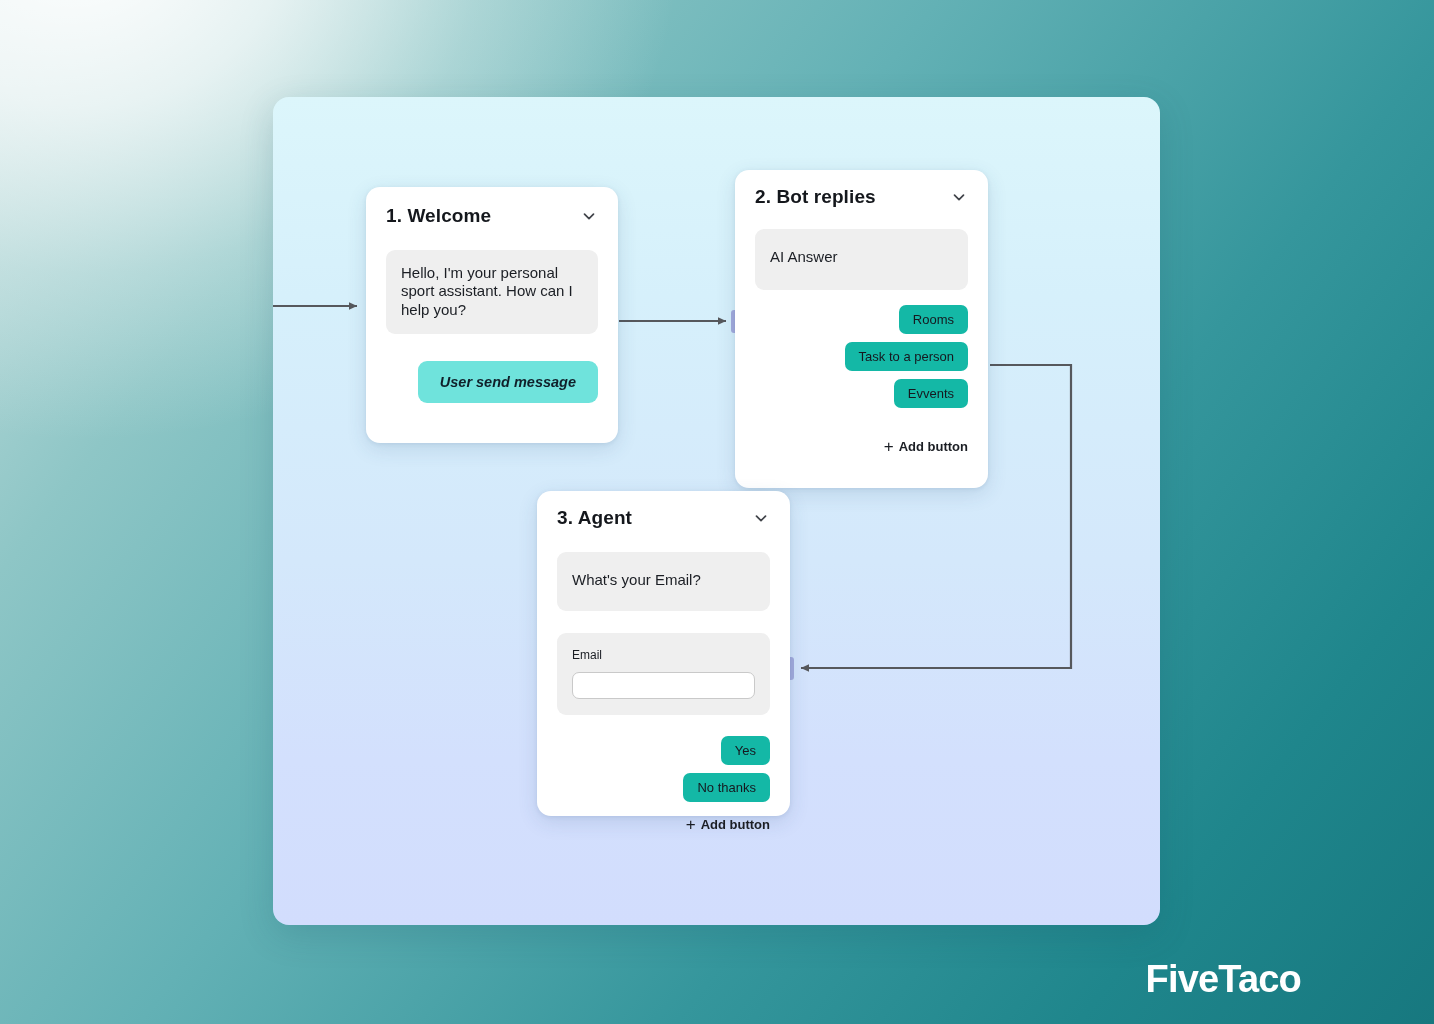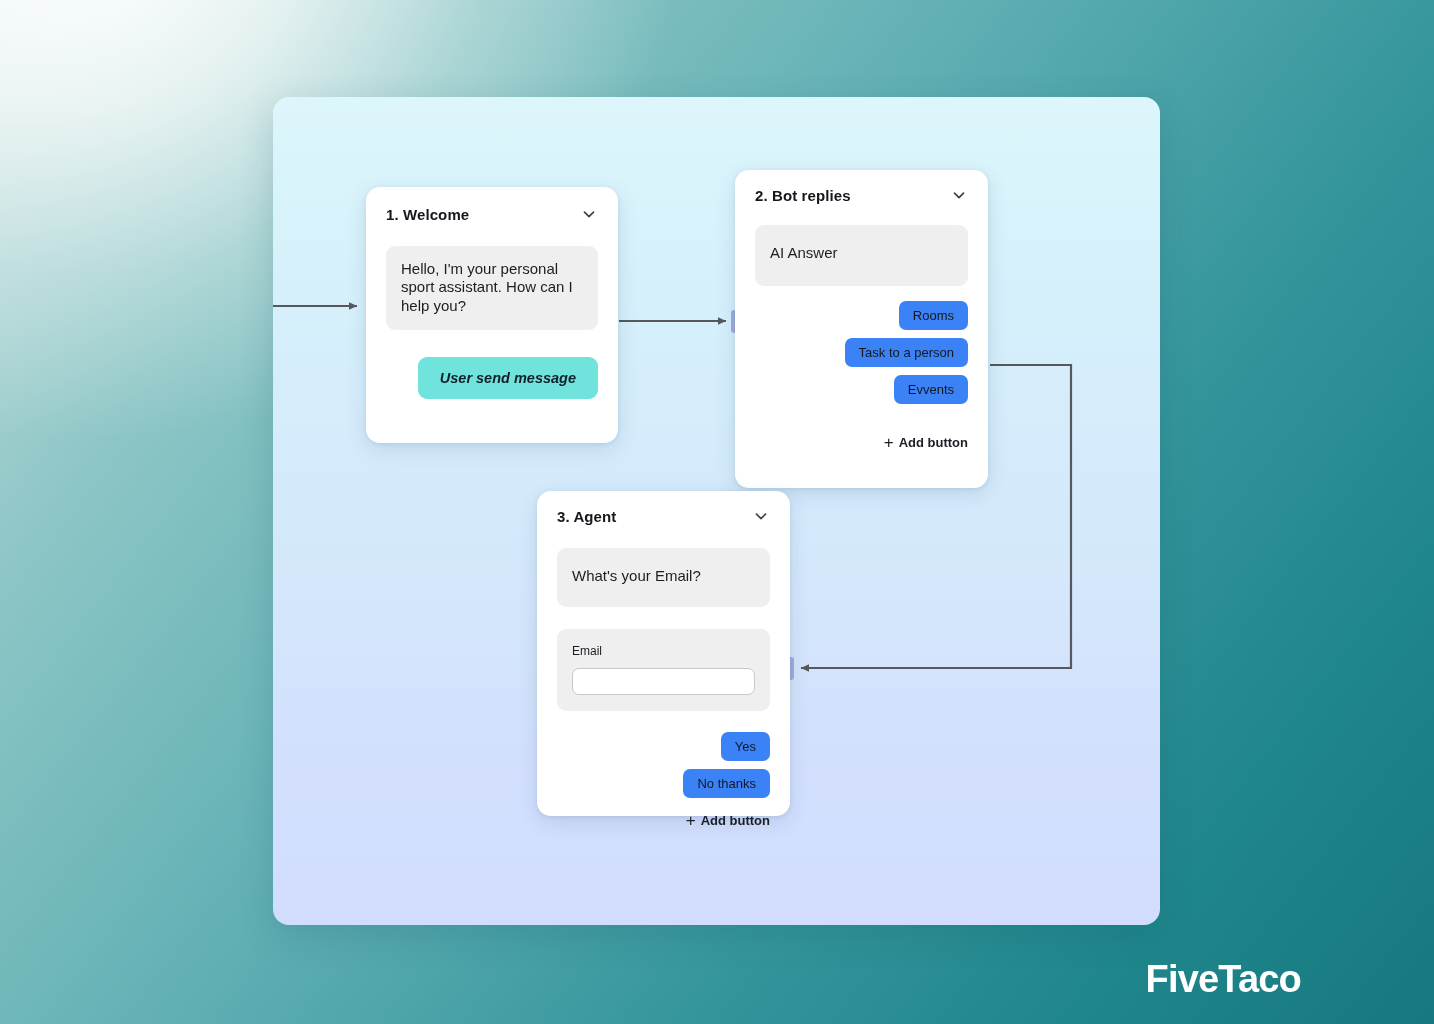--- a/index.html
+++ b/index.html
@@ -58,21 +58,21 @@
     box-shadow: 0 6px 20px rgba(40,80,120,0.14), 0 1px 4px rgba(40,80,120,0.10);
   }
 
   .card-head {
     display: flex;
     align-items: center;
     justify-content: space-between;
   }
 
   .card-title {
-    font-size: 15px;
+    font-size: 19px;
     font-weight: 700;
     color: #14171c;
     letter-spacing: 0.1px;
   }
 
   .chev {
     width: 18px;
     height: 18px;
     display: block;
     flex: none;
@@ -99,21 +99,21 @@
     cursor: pointer;
     white-space: nowrap;
   }
 
   .opt-row {
     display: flex;
     justify-content: flex-end;
   }
 
   .opt-btn {
-    background: #3b82f6;
+    background: #14b8a6;
     color: #16181f;
     border-radius: 7px;
     font-size: 13px;
     padding: 7px 14px;
     cursor: pointer;
     white-space: nowrap;
   }
 
   .add-row {
     display: flex;

